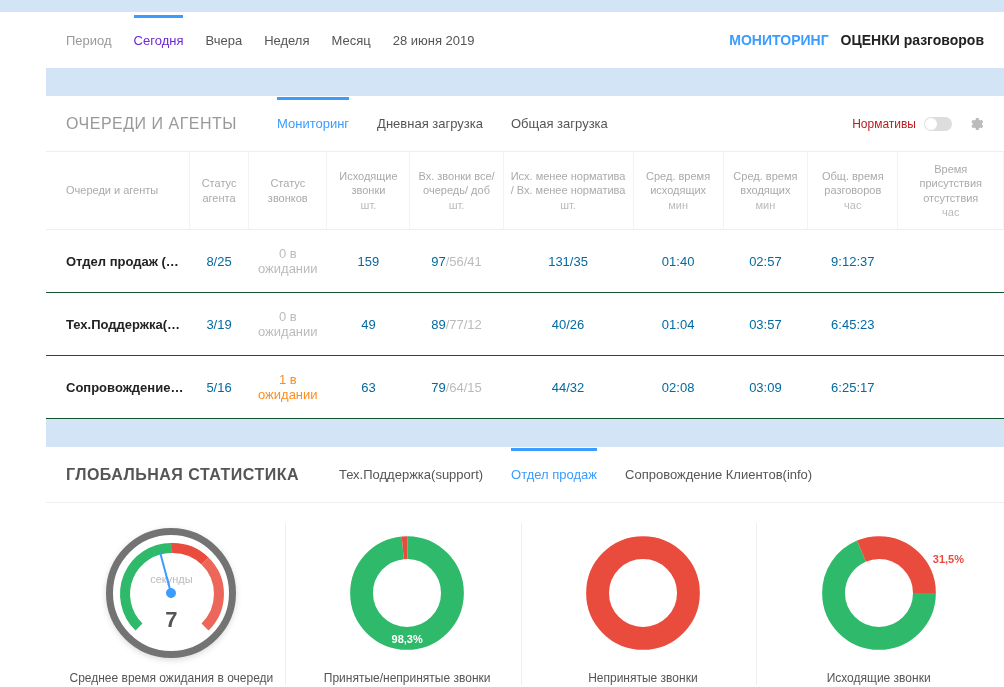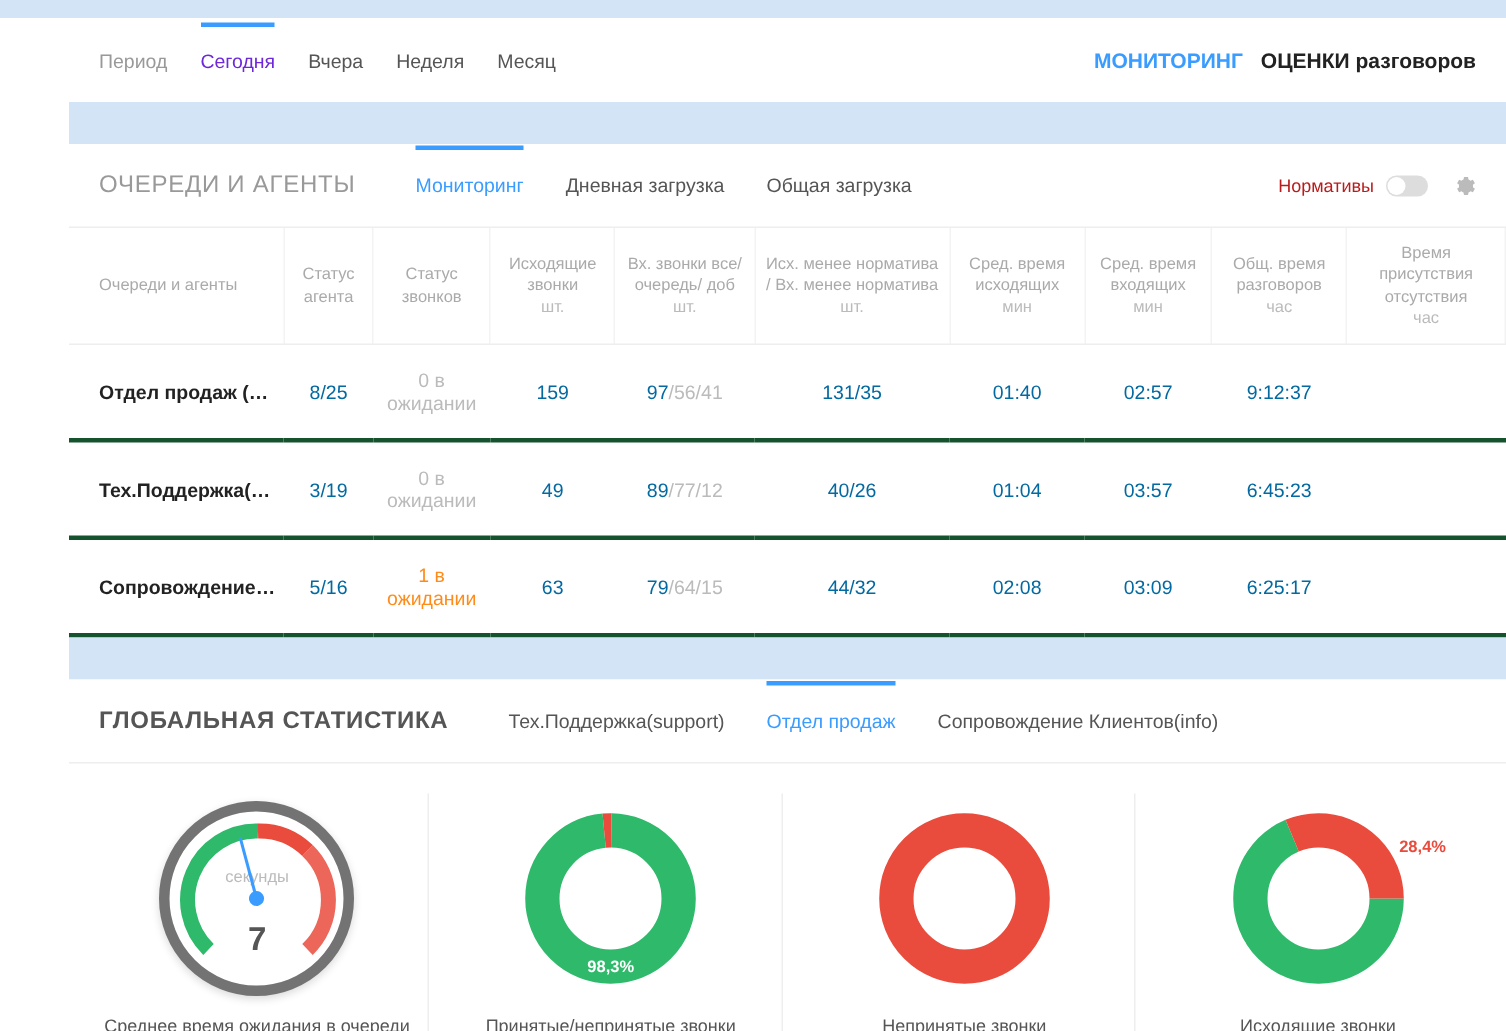--- a/index.html
+++ b/index.html
@@ -30,21 +30,21 @@
 .sub-tab.active::before { content: ""; position: absolute; top: -1px; left: 0; right: 0; height: 3px; background: #3b9cff; }
 .norm-toggle { display: flex; align-items: center; gap: 8px; color: #b91c1c; font-size: 12px; }
 .toggle { width: 28px; height: 14px; background: #ddd; border-radius: 7px; position: relative; }
 .toggle::after { content: ""; width: 12px; height: 12px; background: #fff; border-radius: 50%; position: absolute; top: 1px; left: 1px; }
 .gear { width: 16px; height: 16px; margin-left: 16px; }
 
 
 .data-table { width: 100%; border-collapse: collapse; }
 .data-table th { padding: 10px 6px; text-align: center; color: #aaa; font-weight: normal; font-size: 11px; border-bottom: 1px solid #eee; border-right: 1px solid #f3f3f3; line-height: 1.3; }
 .data-table th:first-child { text-align: left; padding-left: 20px; }
-.data-table td { padding: 16px 6px; text-align: center; font-size: 13px; border-bottom: 3px solid #14532d; }
+.data-table td { padding: 16px 6px; text-align: center; font-size: 13px; border-bottom: 1px solid #14532d; }
 .data-table td:first-child { text-align: left; padding-left: 20px; font-weight: bold; color: #222; }
 .muted { color: #bbb; }
 .bold { font-weight: normal; color: #0369a1; }
 .orange { color: #ff8c1a; font-weight: normal; }
 .compound { white-space: nowrap; }
 
 
 .stats-header { display: flex; align-items: center; padding: 0 20px; height: 56px; border-bottom: 1px solid #eee; }
 .stats-title { color: #555; font-size: 16px; letter-spacing: 0.5px; margin-right: 40px; font-weight: bold; }
 .stats-tabs { display: flex; gap: 28px; }
@@ -76,20 +76,21 @@
 
 <div class="container">
 
   <div class="topbar">
     <div class="period-tabs">
       <span class="period-label">Период</span>
       <span class="period-tab active">Сегодня</span>
       <span class="period-tab">Вчера</span>
       <span class="period-tab">Неделя</span>
       <span class="period-tab">Месяц</span>
+      <span class="period-tab">28 июня 2019</span>
     </div>
     <div class="top-right">
       <span class="tab-mon">МОНИТОРИНГ</span>
       <span class="tab-eval">ОЦЕНКИ разговоров</span>
     </div>
   </div>
 
   <div class="bluegap"></div>
 
   <div class="section">
@@ -214,20 +215,20 @@
         </div>
         <div class="chart-label">Непринятые звонки</div>
       </div>
 
       <div class="chart-card">
         <div class="chart-box">
           <svg class="donut" viewBox="0 0 42 42">
             <circle cx="21" cy="21" r="15.9" fill="none" stroke="#2fb96a" stroke-width="8" stroke-dasharray="68.5 31.5" stroke-dashoffset="0"></circle>
             <circle cx="21" cy="21" r="15.9" fill="none" stroke="#e94b3c" stroke-width="8" stroke-dasharray="31.5 68.5" stroke-dashoffset="-68.5"></circle>
           </svg>
-          <div class="donut-label" style="top:30px; right:20px; color:#e94b3c;">28,4%</div>
+          <div class="donut-label" style="top:30px; right:20px; color:#e94b3c;">31,5%</div>
           <div class="donut-label" style="bottom:30px; left:28px; color:#fff;">68,5%</div>
         </div>
         <div class="chart-label">Исходящие звонки</div>
       </div>
     </div>
   </div>
 </div>
 
 </body></html>

